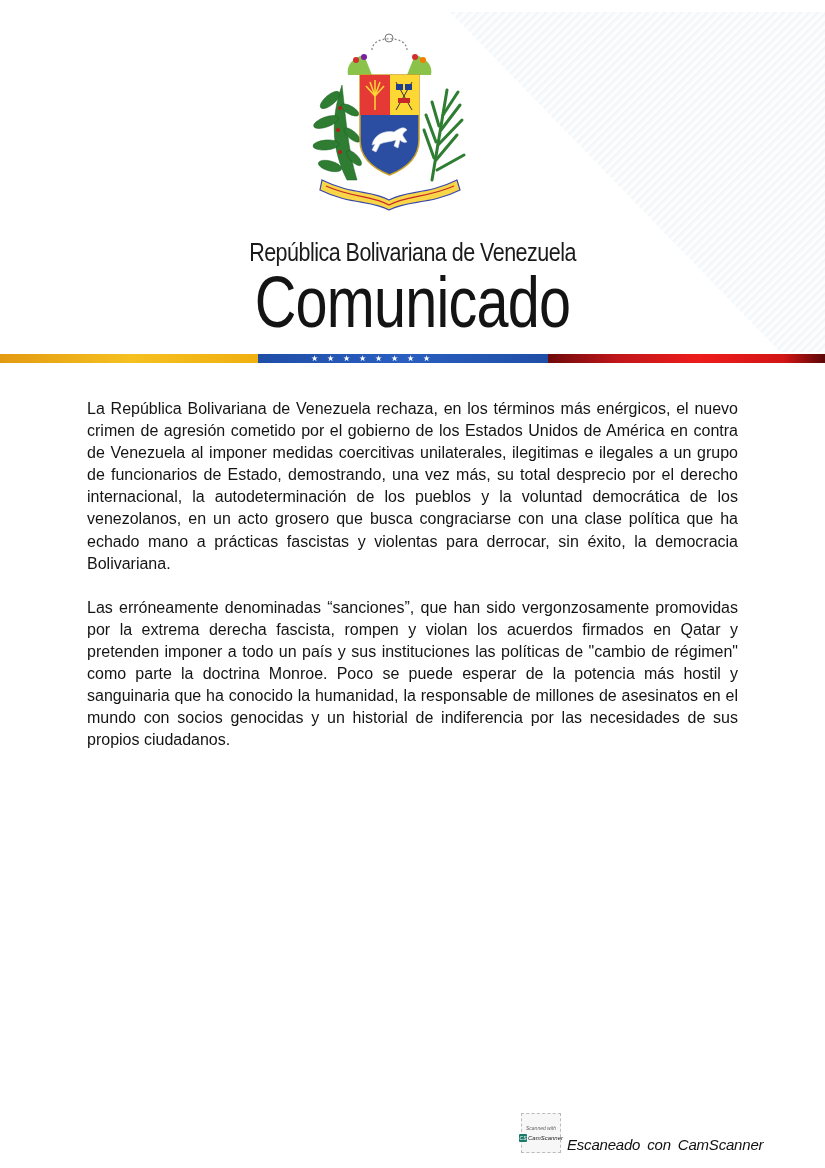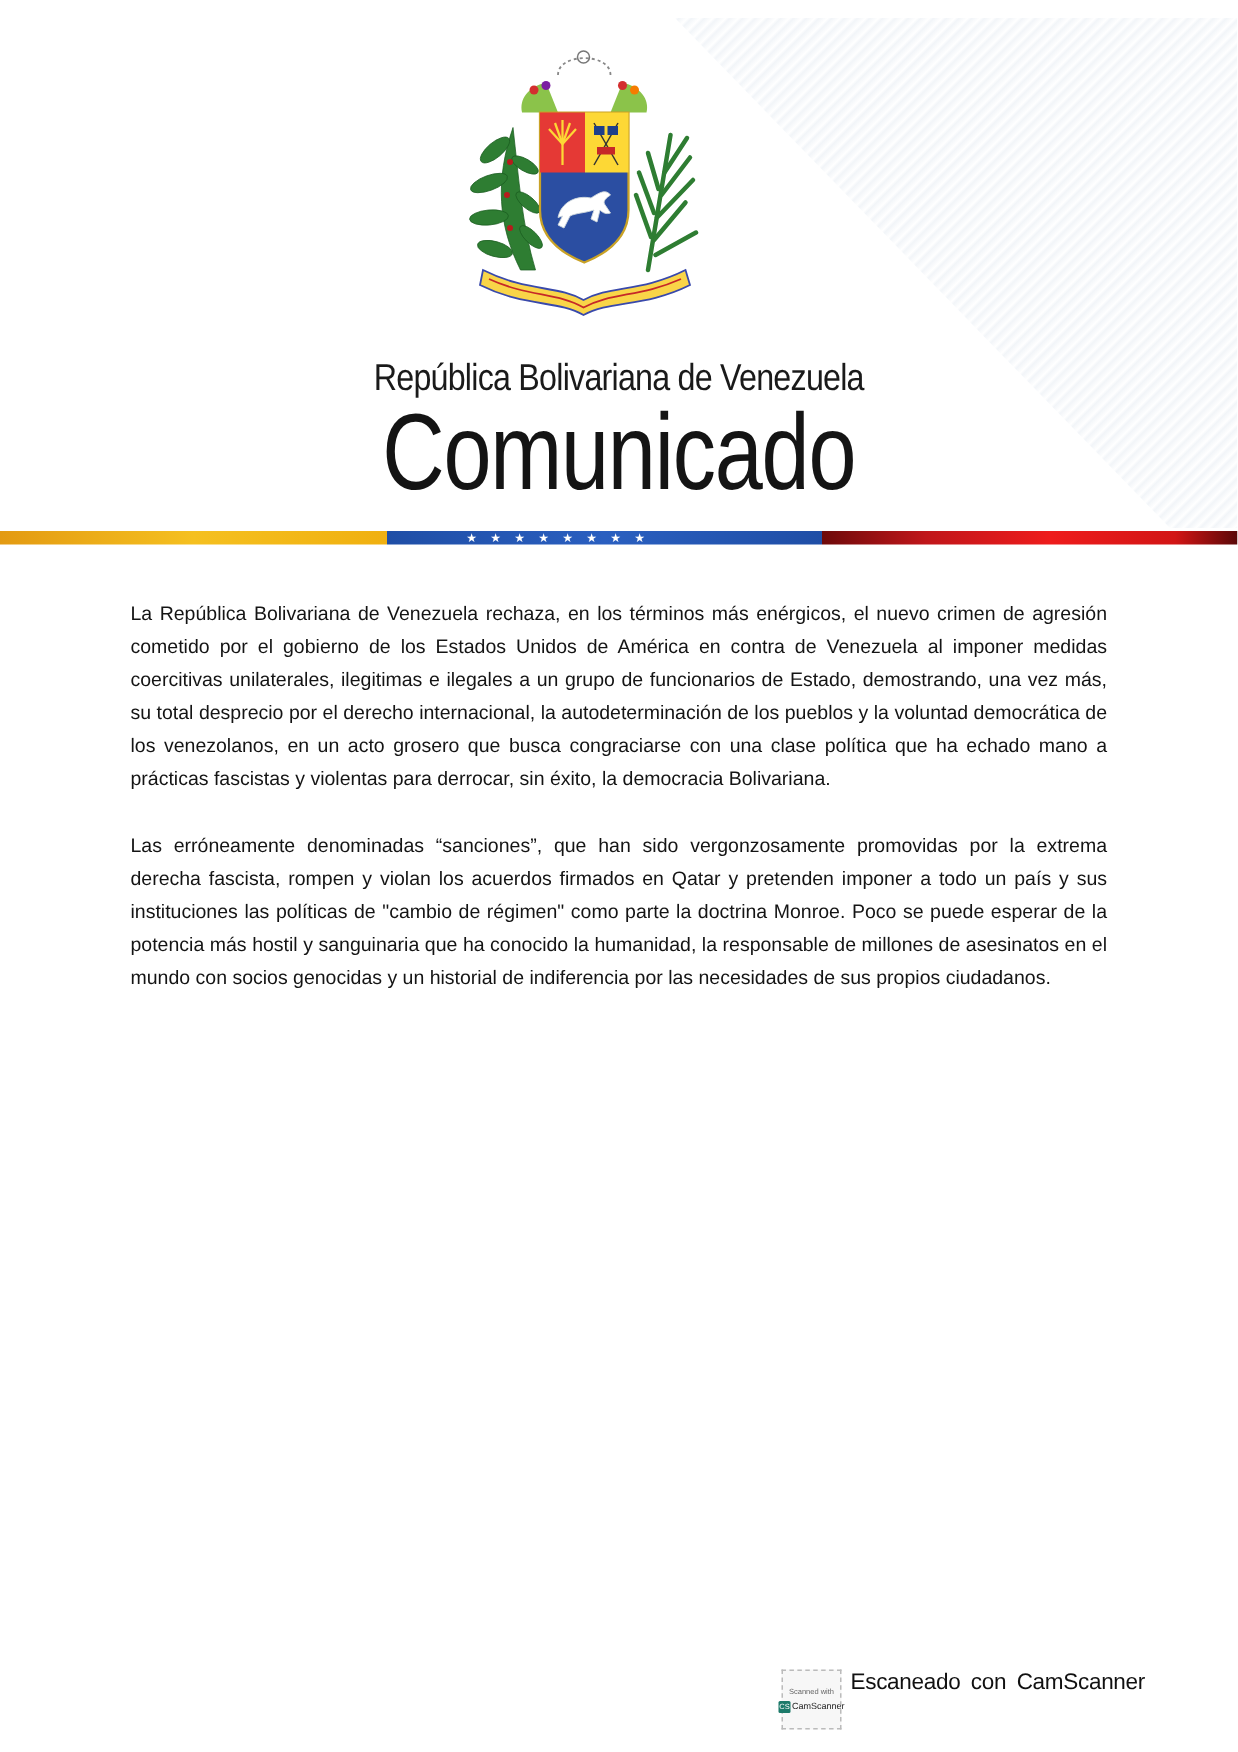--- a/index.html
+++ b/index.html
@@ -91,34 +91,35 @@
       flex: 1;
       height: 100%;
       background: linear-gradient(90deg, #6e0a0a 0%, #c0161a 25%, #ee1c1c 55%, #d21515 85%, #5a0808 100%);
     }
     .body-text {
       position: absolute;
       left: 87px;
       top: 398px;
       width: 651px;
       font-family: "Liberation Sans", sans-serif;
-      font-size: 13px;
+      font-size: 16px;
       line-height: 22.1px;
       text-align: justify;
       color: #141414;
     }
     .body-text p {
       margin: 0 0 22px 0;
     }
     .scanner {
       position: absolute;
       left: 521px;
       top: 1113px;
       display: flex;
-      align-items: flex-start;
+      align-items: flex-end;
+      font-style: italic;
     }
     .scanner-badge {
       width: 40px;
       height: 40px;
       border: 1px dashed #bbbbbb;
       box-sizing: border-box;
       display: flex;
       flex-direction: column;
       align-items: center;
       justify-content: center;

